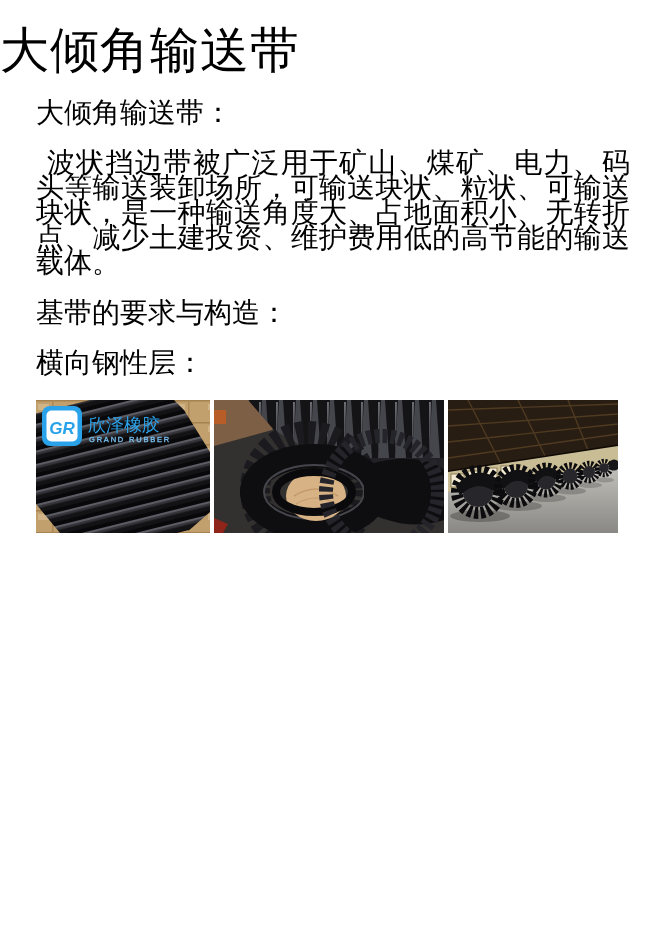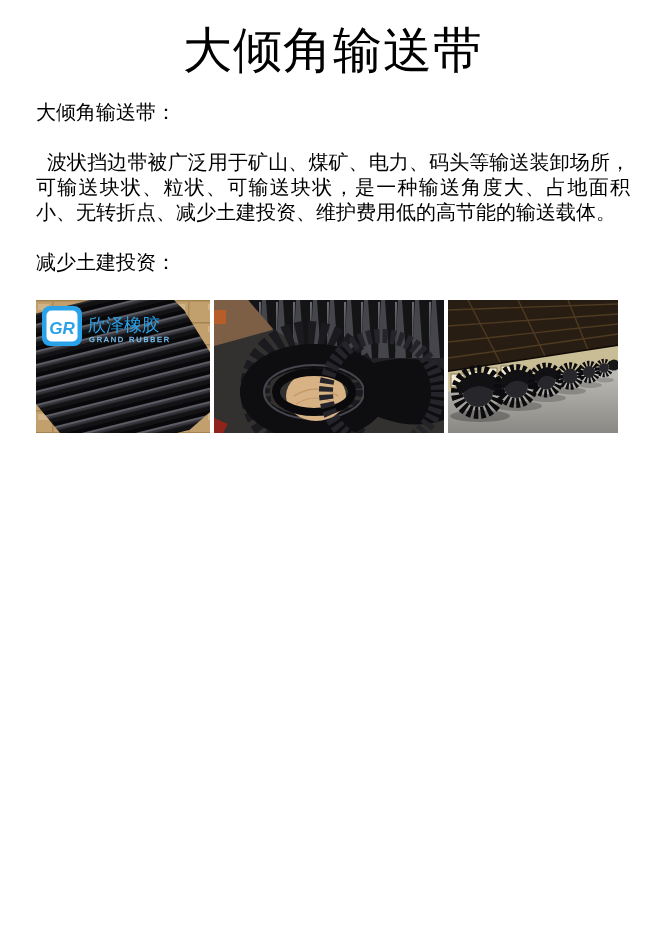--- a/index.html
+++ b/index.html
@@ -6,28 +6,28 @@
   body {
     width: 666px; height: 930px;
     font-family: "Liberation Sans", "DejaVu Sans", sans-serif;
     color: #000; overflow: hidden;
   }
   .page { width: 666px; height: 930px; background: #fff; }
   .page-title {
     margin: 20px 0 20px 0;
     font-size: 49px; line-height: 60px;
     font-weight: normal;
-    text-align: center;
+    text-align: left;
     letter-spacing: 1px;
     color: #000;
   }
   .content {
     margin: 0 36px;
     width: 594px;
-    font-size: 20px;
+    font-size: 28px;
     line-height: 25px;
     color: #000;
     text-align: justify;
   }
   .content p { margin: 25px 0; }
   .content p.first { margin-top: 0; }
   .content p.indent { text-indent: 11px; }
   .gallery {
     margin: 25px 0 0 36px;
     display: flex;
@@ -42,21 +42,22 @@
 </head>
 <body>
 
 <div class="page">
 
   <h1 class="page-title">大倾角输送带</h1>
 
   <div class="content">
     <p class="first">大倾角输送带：</p>
     <p class="indent">波状挡边带被广泛用于矿山、煤矿、电力、码头等输送装卸场所，可输送块状、粒状、可输送块状，是一种输送角度大、占地面积小、无转折点、减少土建投资、维护费用低的高节能的输送载体。</p>
-    <p>减少土建投资：</p>
+    <p>基带的要求与构造：</p>
+    <p>横向钢性层：</p>
   </div>
 
   <div class="gallery">
 
     <svg class="photo1" viewBox="0 0 174 133">
       <defs>
         <pattern id="ridges" patternUnits="userSpaceOnUse" width="20" height="13">
           <rect width="20" height="13" fill="#131316"></rect>
           <rect y="0" width="20" height="4" fill="#08080a"></rect>
           <rect y="4" width="20" height="2.5" fill="#5c5c64"></rect>

